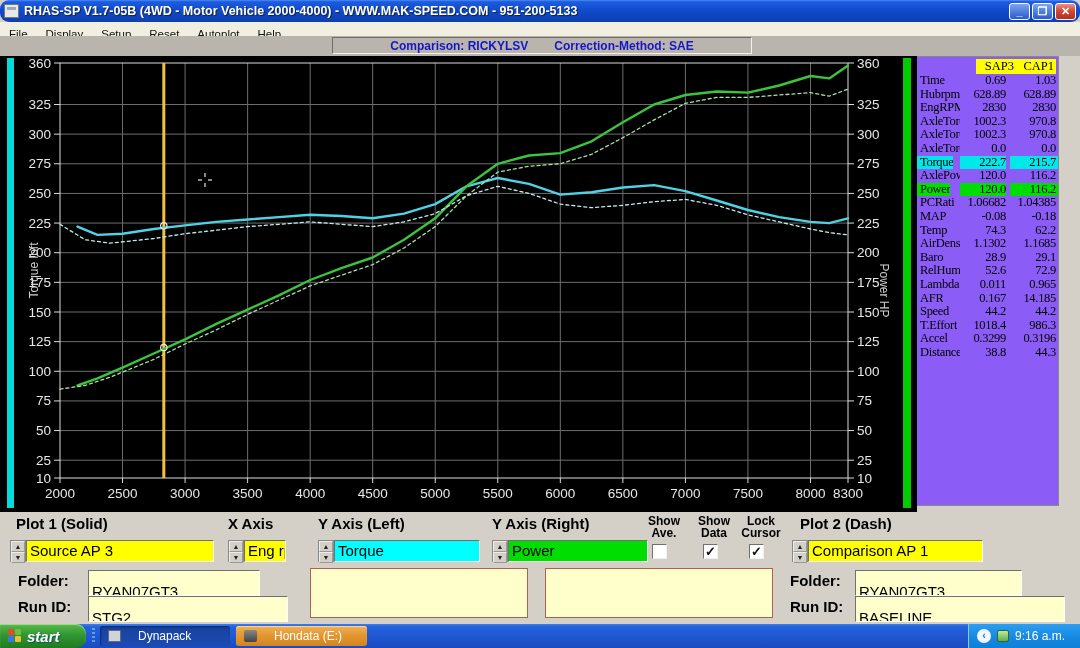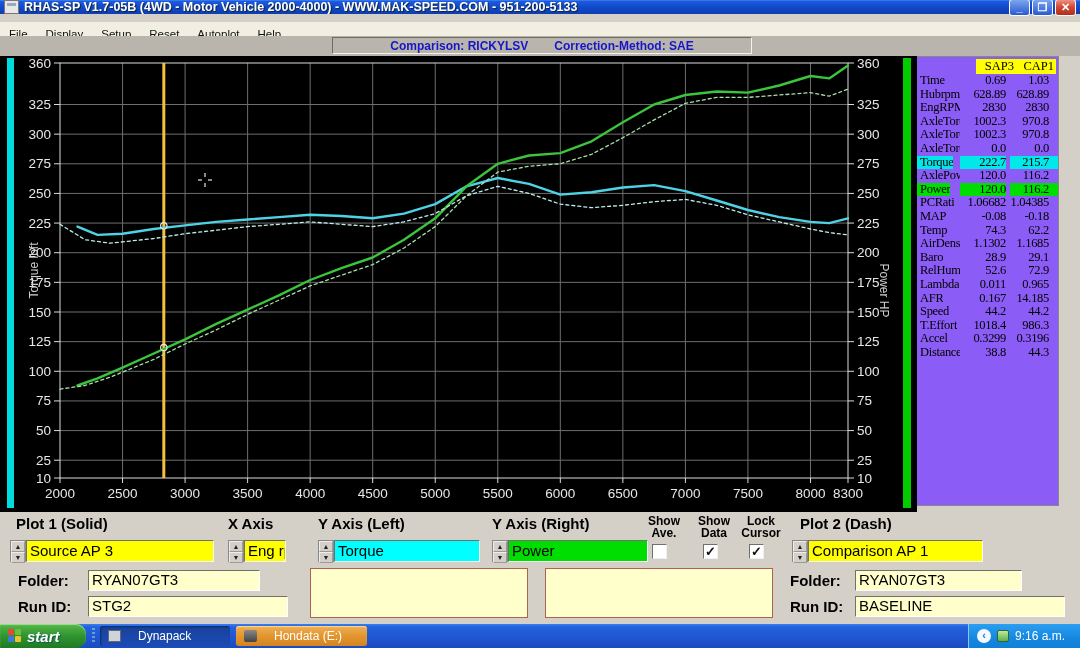--- a/index.html
+++ b/index.html
@@ -1,23 +1,23 @@
 <!DOCTYPE html>
 <html><head>
 <meta charset="utf-8">
 <style>
   * { margin:0; padding:0; box-sizing:border-box; }
   html,body { width:1080px; height:648px; overflow:hidden; }
   body { font-family:"Liberation Sans", sans-serif; background:#d4d0c8; position:relative; }
   #screen { position:absolute; inset:0; width:1080px; height:648px; }
 
   
-  .titlebar { position:absolute; left:0; top:0; width:1080px; height:14px;
+  .titlebar { position:absolute; left:0; top:0; width:1080px; height:22px;
     background:linear-gradient(#4d8ef0 0%, #1c5be0 8%, #1048c8 55%, #0f3fb0 100%);
-    display:flex; align-items:center; padding:0 4px; }
+    display:flex; align-items:center; padding:0 4px;border-radius:9px; }
   .titlebar .appicon { width:15px; height:14px; background:#e8e8e8; border:1px solid #777;
     margin-right:5px; position:relative; flex:0 0 auto; }
   .titlebar .appicon::after{ content:""; position:absolute; left:2px; top:2px; right:2px; height:3px; background:#9ab; }
   .titlebar .title { color:#fff; font-weight:bold; font-size:12.5px; text-shadow:1px 1px 1px #123;
     white-space:nowrap; overflow:hidden; flex:1; }
   .winbtns { display:flex; gap:2px; flex:0 0 auto; }
   .winbtn { width:21px; height:17px; border:1px solid #fff; border-radius:3px; color:#fff;
     font-size:11px; line-height:15px; text-align:center; font-weight:bold;
     background:linear-gradient(#7ba5ee,#2a5ad0); }
   .winbtn.close { background:linear-gradient(#f09083,#d24b34 45%,#b03020); }
@@ -40,21 +40,21 @@
   .panelwrap { position:absolute; left:917px; top:0; width:142px; height:450px; background:#8b5cf6;
     border:1px solid #888; border-left:none; font-size:12.5px; color:#000; overflow:hidden;font-family:Liberation Serif, serif; }
 
   .panel-header { display:flex; height:15px; margin-top:2px; }
   .panel-header .ph { background:#ffff00; font-size:12.5px; padding:0 2px; text-align:right; }
   .panel-header .ph1 { margin-left:auto; width:40px; }
   .panel-header .ph2 { width:40px; margin-right:2px; }
   .prow { display:flex; height:13.6px; line-height:13.6px; letter-spacing:-0.3px; white-space:nowrap; }
   .prow .lbl { padding-left:3px; overflow:hidden; flex:0 1 auto; }
   .prow .v1 { margin-left:auto; text-align:right; min-width:46px; }
-  .prow .v2 { text-align:right; min-width:48px; padding-right:9px; margin-left:4px; }
+  .prow .v2 { text-align:right; min-width:48px; padding-right:2px; margin-left:4px; }
   .prow.hl-cyan .lbl, .prow.hl-cyan .v1, .prow.hl-cyan .v2 { background:#00e8e8; }
   .prow.hl-green .lbl, .prow.hl-green .v1, .prow.hl-green .v2 { background:#00dd00; }
 
   
   .controls { position:absolute; left:0; top:512px; width:1080px; height:112px; background:#d4d0c8; color:#000; }
   .clabel { position:absolute; font-weight:bold; font-size:15px; white-space:nowrap; }
   .clabel.small { font-size:12px; line-height:12px; text-align:center; }
   .fieldrow { position:absolute; height:22px; display:flex; }
   .spinner { width:16px; height:22px; background:#d4d0c8; border:1px solid #888;
     display:flex; flex-direction:column; }
@@ -62,21 +62,21 @@
     background:#d4d0c8; border:1px outset #eee; }
   .cfield { height:22px; border-top:1.5px solid #707070; border-left:1.5px solid #707070;
     border-bottom:1.5px solid #f8f8f8; border-right:1.5px solid #f8f8f8;
     font-size:15px; padding:1px 3px 0 3px; white-space:nowrap; overflow:hidden; color:#000; }
   .checkbox { position:absolute; width:15px; height:15px; background:#fff; border:1.5px solid #707070;
     border-bottom-color:#f0f0f0; border-right-color:#f0f0f0; font-size:13px; line-height:13px;
     text-align:center; color:#111; font-weight:bold; }
   .flabel { position:absolute; font-weight:bold; font-size:15px; }
   .ffield { position:absolute; height:21px; background:#ffffcc; border-top:1.5px solid #707070;
     border-left:1.5px solid #707070; border-bottom:1.5px solid #fff; border-right:1.5px solid #fff;
-    font-size:15px; padding:0 3px; white-space:nowrap; overflow:hidden; }
+    font-size:15px; padding:12px 3px; white-space:nowrap; overflow:hidden; }
   .emptybox { position:absolute; background:#ffffcc; border:1.5px solid #b06050; }
 
   
   .taskbar { position:absolute; left:0; top:624px; width:1080px; height:24px;
     background:linear-gradient(#3a80f0 0%, #2461dd 12%, #1d53cc 70%, #1a4ac0 100%); }
   .startbtn { position:absolute; left:0; top:0; width:86px; height:24px;
     background:linear-gradient(#57b84a 0%, #2f9430 50%, #1f7a22 100%);
     border-radius:0 10px 10px 0; display:flex; align-items:center; padding-left:8px; gap:5px;
     box-shadow:inset 0 1px 1px #9fe08f; }
   .startbtn .flag { width:14px; height:14px; display:grid; grid-template-columns:6px 6px; grid-template-rows:6px 6px; gap:1px; }

